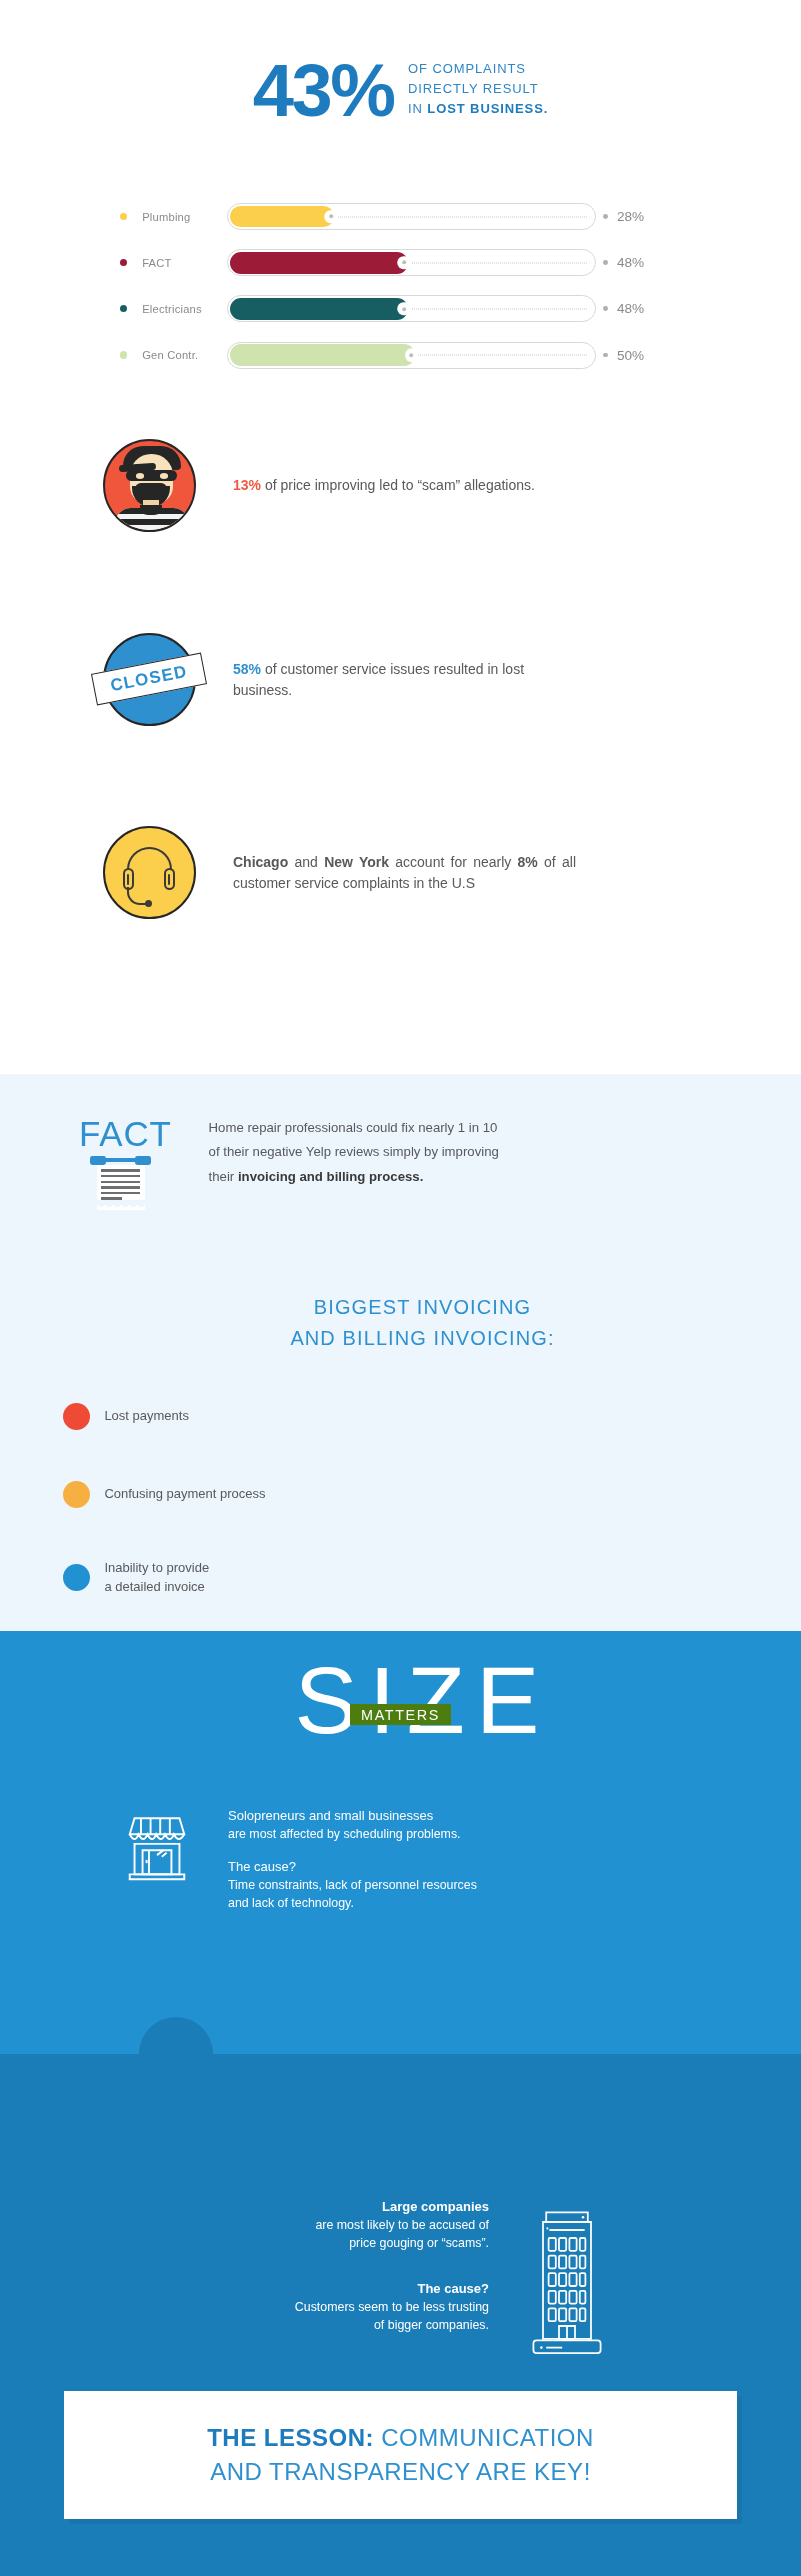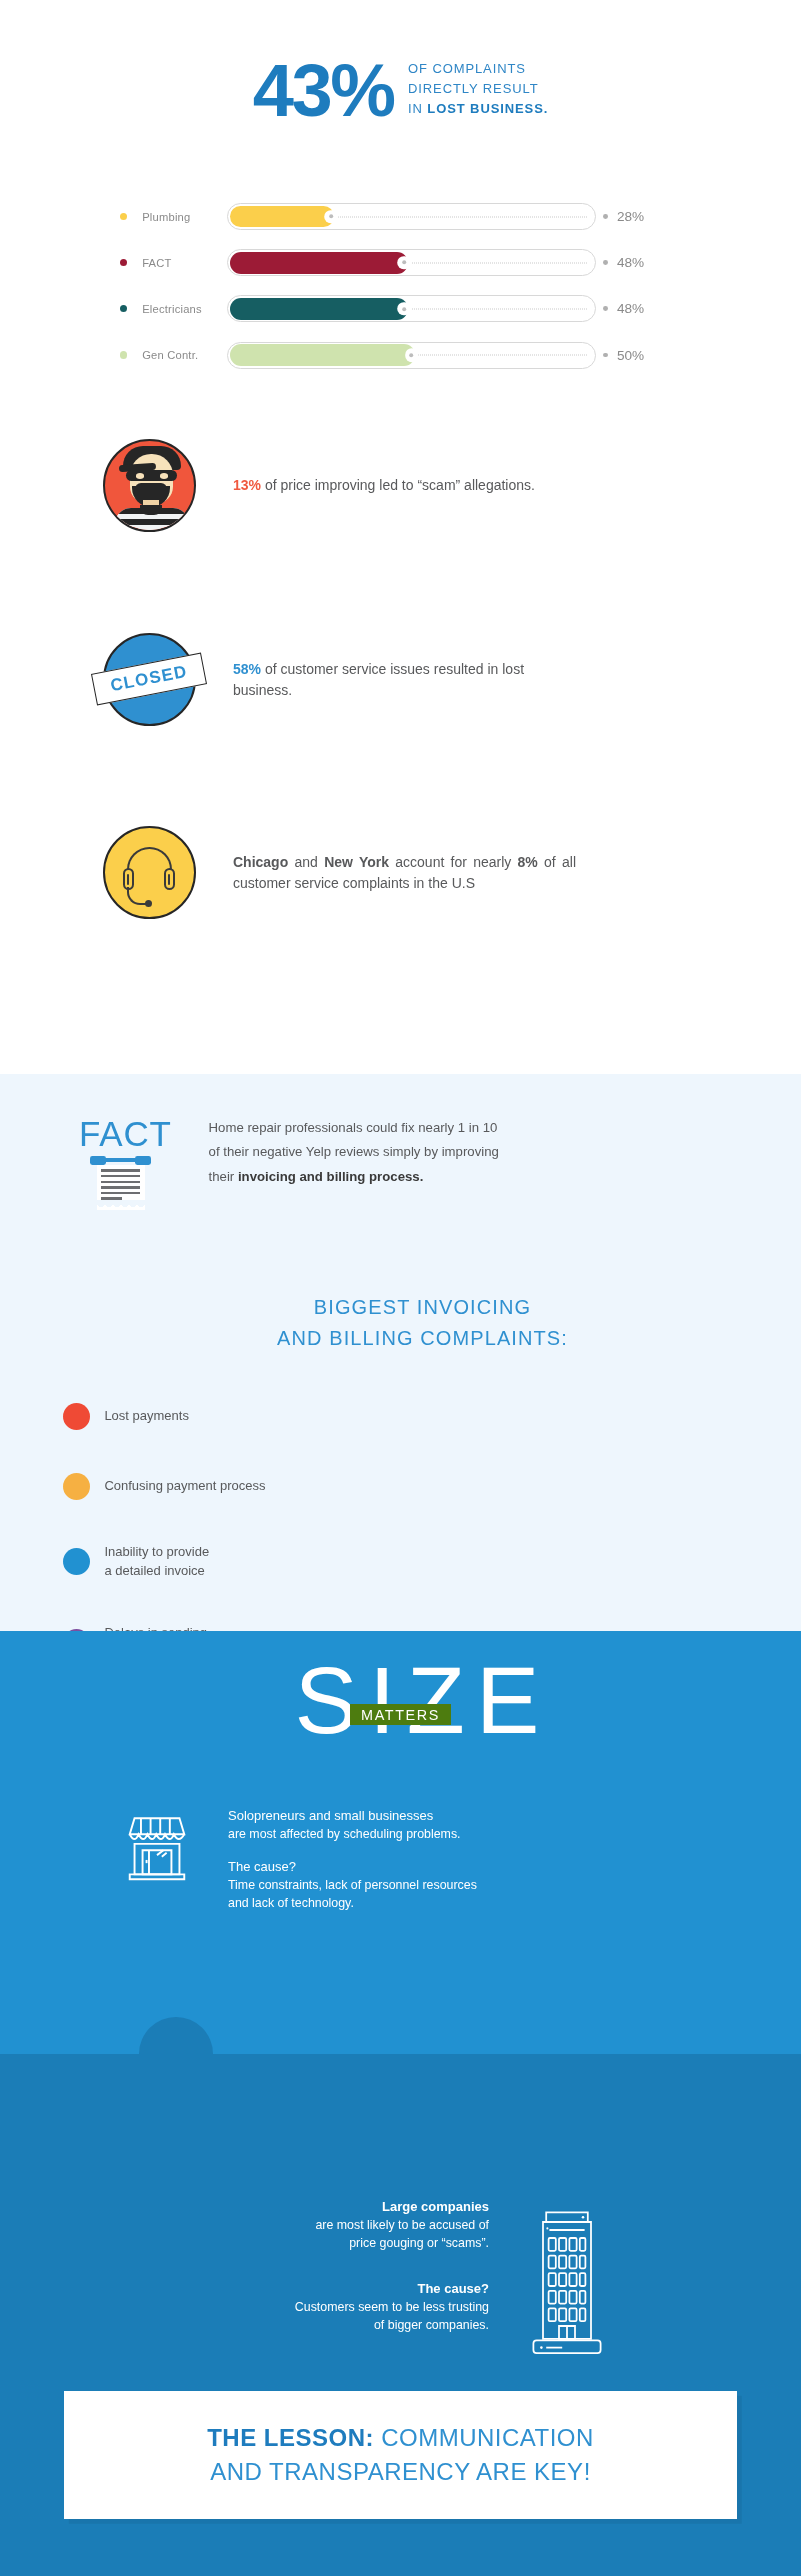--- a/index.html
+++ b/index.html
@@ -132,21 +132,21 @@
       radial-gradient(circle at 4px 0, transparent 4px, #fff 4px) 0 0/8px 7.2px repeat-x;
   }
   .fact-par { margin-left:9.6px; width:473px; font-size:13.2px; line-height:1.85;
               color:#58595b; font-weight:300; }
   .fact-par b { font-weight:bold; color:#3a3a3a; }
 
   .big-head { position:absolute; left:0; top:218px; width:801px; text-align:center;
               font-size:20px; color:#2f90d0; letter-spacing:1.1px; font-weight:300; line-height:1.55;padding-left:44px; }
 
   .complaints { position:absolute; left:63px; top:329px; width:681px;
-                display:flex; flex-wrap:wrap; }
+                display:flex; flex-wrap:wrap;gap:8px; }
   .comp-item { width:341px; display:flex; align-items:center; margin-bottom:43px; }
   .comp-dot { width:27px; height:27px; border-radius:50%; flex:0 0 auto; }
   .comp-lbl { margin-left:14.4px; font-size:13px; line-height:1.45; color:#58595b; font-weight:300; }
 
   
   .sec-blue { position:absolute; left:0; top:1631px; width:801px; height:423px; background:#2191d1; }
 
   .size-wrap { position:absolute; left:0; top:22.4px; width:801px; height:104px;padding-left:44px; }
   .size-word {
     text-align:center; font-size:95px; color:#ffffff; font-weight:300;
@@ -347,21 +347,21 @@
     </div>
     <div class="fact-par">
       <div>Home repair professionals could fix nearly 1 in 10</div>
       <div>of their negative Yelp reviews simply by improving</div>
       <div><span>their </span><b>invoicing and billing process.</b></div>
     </div>
   </div>
 
   <div class="big-head">
     <div>BIGGEST INVOICING</div>
-    <div>AND BILLING COMPLAINTS:</div>
+    <div>AND BILLING INVOICING:</div>
   </div>
 
   <div class="complaints">
     <div class="comp-item">
       <span class="comp-dot" style="background:#ef4a35"></span>
       <span class="comp-lbl">Lost payments</span>
     </div>
     <div class="comp-item">
       <span class="comp-dot" style="background:#f6b042"></span>
       <span class="comp-lbl">Confusing payment process</span>

